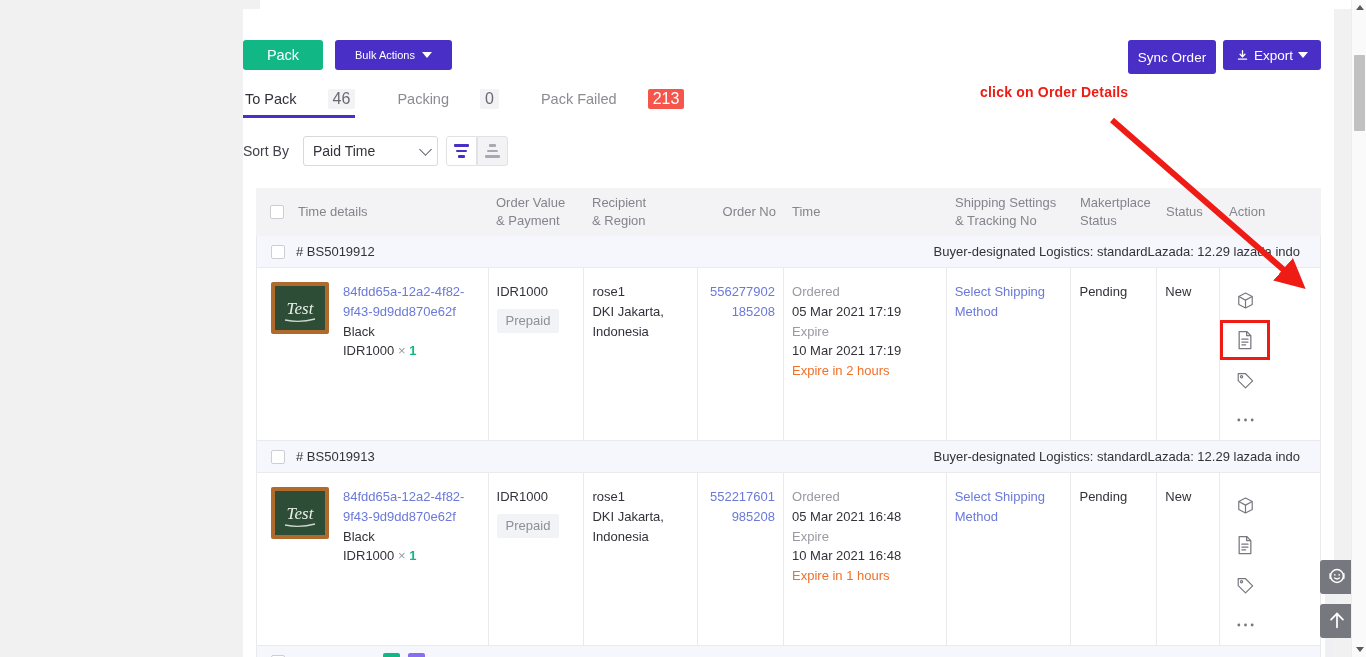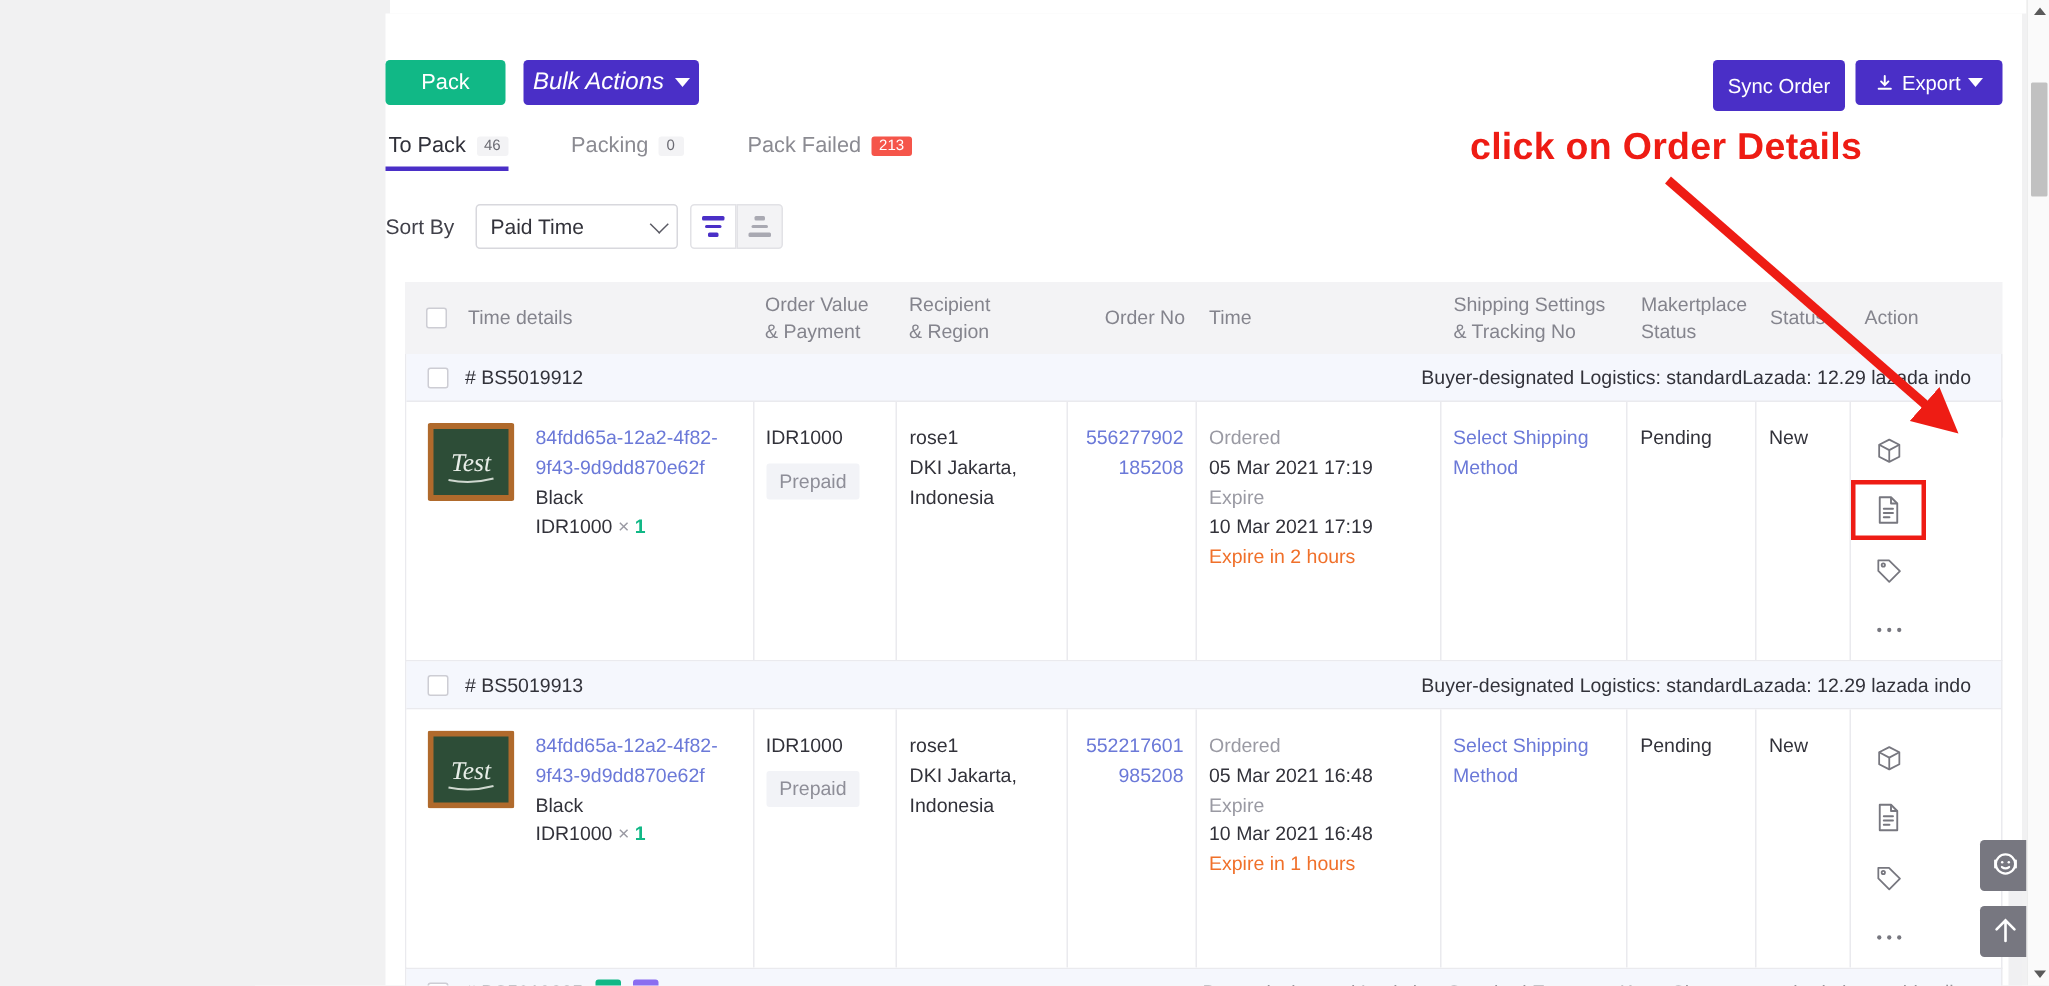--- a/index.html
+++ b/index.html
@@ -14,42 +14,41 @@
   #root { position: relative; width: 1366px; height: 657px; }
 
   
   .top-strip {
     position: absolute; left: 260px; top: 0; width: 1091px; height: 9px;
     background: #ffffff;
   }
 
   
   .panel {
-    position: absolute; left: 257px; top: 9px; width: 1091px; height: 648px;
+    position: absolute; left: 243px; top: 9px; width: 1091px; height: 648px;
     background: #ffffff;
   }
 
   
   .toolbar { position: relative; height: 62px; }
   .btn {
     border: none; border-radius: 3px; cursor: pointer;
     font-family: "Liberation Sans", sans-serif;
     font-size: 14px; color: #fff; outline: none;
   }
   .btn-pack {
     position: absolute; left: 0px; top: 31px;
     width: 80px; height: 30px; background: #11b886;
     font-size: 14.5px;
   }
   .btn-bulk {
     position: absolute; left: 92px; top: 31px;
     width: 117px; height: 30px; background: #4a2fc7;
     display: flex; align-items: center; justify-content: center; gap: 7px;
-    font-size: 16px;
-    font-style: italic;
+    font-size: 11px;
   }
   .caret-down {
     width: 0; height: 0; border-left: 5px solid transparent;
     border-right: 5px solid transparent; border-top: 6px solid #fff;
   }
   .btn-sync {
     position: absolute; right: 118px; top: 31px;
     width: 88px; height: 34px; background: #4a2fc7; font-size: 13.5px;
   }
   .btn-export {
@@ -70,22 +69,22 @@
     padding: 0 18px 9px 2px; margin-right: 22px;
     cursor: pointer; position: relative;
     font-size: 14.5px; color: #8b8b92;
   }
   .tab.active { color: #30313a; }
   .tab.active:after {
     content: ""; position: absolute; left: 0; right: 18px; bottom: 0;
     height: 3px; background: #4a2fc7;
   }
   .tab-count {
-    font-size: 10px; color: #6a6a72; background: #f3f3f5;
-    border-radius: 2px; padding: 1px 5px; min-width: 17px; text-align: left;
+    font-size: 16px; color: #6a6a72; background: #f3f3f5;
+    border-radius: 2px; padding: 1px 5px; min-width: 17px; text-align: left; margin-left: 24px;
   }
   .tab-count.danger { background: #f5554a; color: #fff; }
 
   
   .sortbar { position: absolute; left: 0px; top: 127px; height: 44px; width: 1091px; }
   .sort-label { position: absolute; left: 0px; top: 7px; font-size: 14px; color: #41414a; }
   .sort-select {
     position: absolute; left: 60px; top: 0px; width: 135px; height: 30px;
     border: 1px solid #d8d8dd; border-radius: 3px; background: #fff;
     font-family: "Liberation Sans", sans-serif; font-size: 14px; color: #32323a;
@@ -190,21 +189,21 @@
   .actions { display: flex; flex-wrap: wrap; gap: 0px; padding-top: 12px; }
   .act-ico {
     width: 50px; height: 40px; display: flex; align-items: center;
     justify-content: center; cursor: pointer; color: #77777f;
   }
   .act-ico.boxed { outline: 3px solid #ee1c14; outline-offset: -3px; }
 
   
   .annot-text {
     position: absolute; left: 980px; top: 84px; color: #ee1c14;
-    font-size: 25px; font-weight: bold; letter-spacing: .2px;
+    font-size: 14px; font-weight: bold; letter-spacing: .2px;
     font-family: "Liberation Sans", sans-serif; pointer-events: none;
   }
   .annot-arrow { position: absolute; left: 1090px; top: 110px; pointer-events: none; }
 
   
   .float-btn {
     position: absolute; right: 12px; width: 34px; height: 34px;
     background: #777780; display: flex; align-items: center; justify-content: center;
     cursor: pointer; color: #fff;
   }

